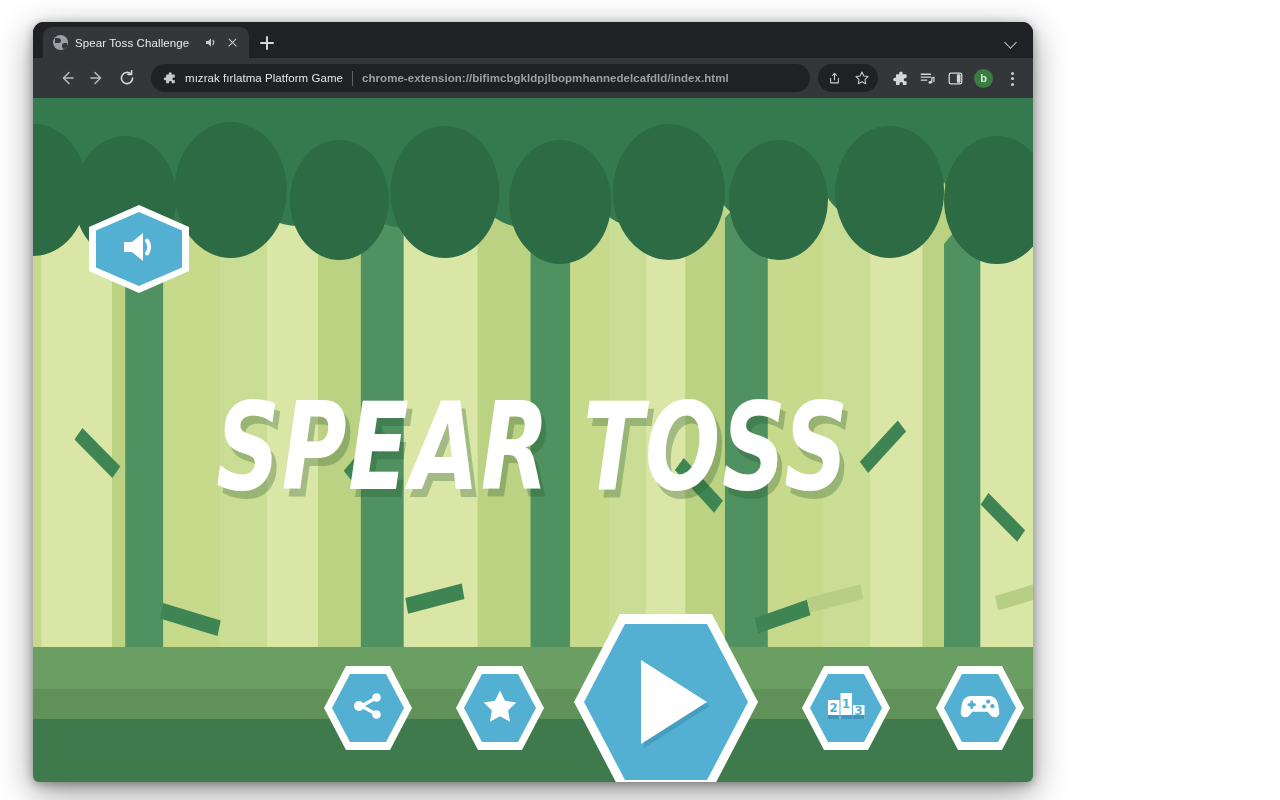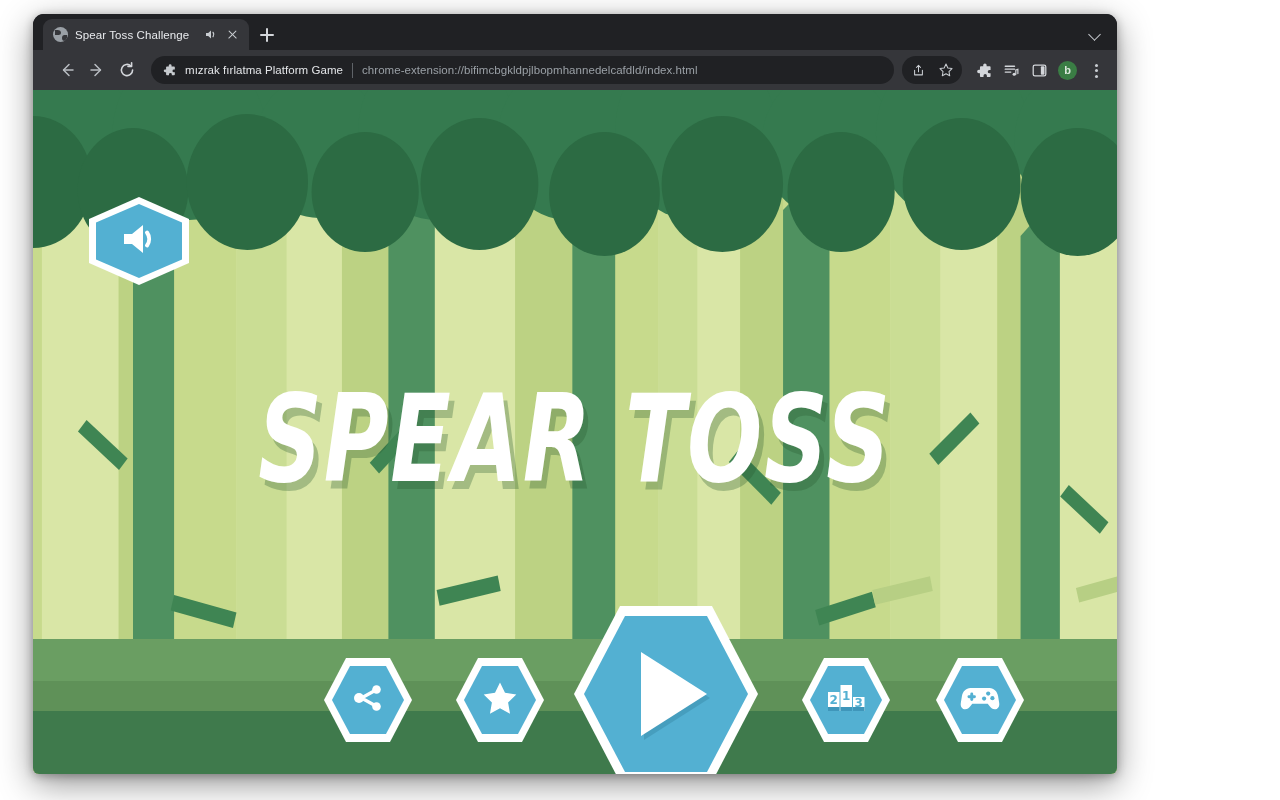--- a/index.html
+++ b/index.html
@@ -6,22 +6,22 @@
   html,body { width:1280px; height:800px; overflow:hidden; }
   body {
     background:#ffffff;
     font-family:"Liberation Sans", sans-serif;
     -webkit-font-smoothing:antialiased;
   }
 
   
   .window {
     position:absolute;
-    left:33px; top:14px;
-    width:1084px; height:760px;
+    left:33px; top:22px;
+    width:1000px; height:760px;
     background:#202124;
     border-radius:11px 11px 6px 6px;
     box-shadow:0 10px 34px rgba(0,0,0,.42), 0 2px 10px rgba(0,0,0,.30);
     overflow:hidden;
   }
 
   
   .tabstrip {
     position:relative;
     height:36px;
@@ -130,20 +130,21 @@
     font-size:11.5px; color:#e3e5e8;
     white-space:nowrap; letter-spacing:.05px;
   }
   .omni-sep {
     width:1px; height:15px; background:#5f6368; flex:0 0 1px;
   }
   .omni-url {
     font-size:11.5px; color:#9aa0a6;
     white-space:nowrap; overflow:hidden; text-overflow:ellipsis;
     letter-spacing:.05px;
+    font-weight:bold;
   }
 
   .tb-actions { display:flex; align-items:center; gap:1px; flex:0 0 auto; }
   .tb-pill {
     display:flex; align-items:center;
     background:#202124; border-radius:14px;
     height:28px; padding:0 3px; margin-right:7px;
   }
   .tb-btn {
     width:27px; height:27px;

